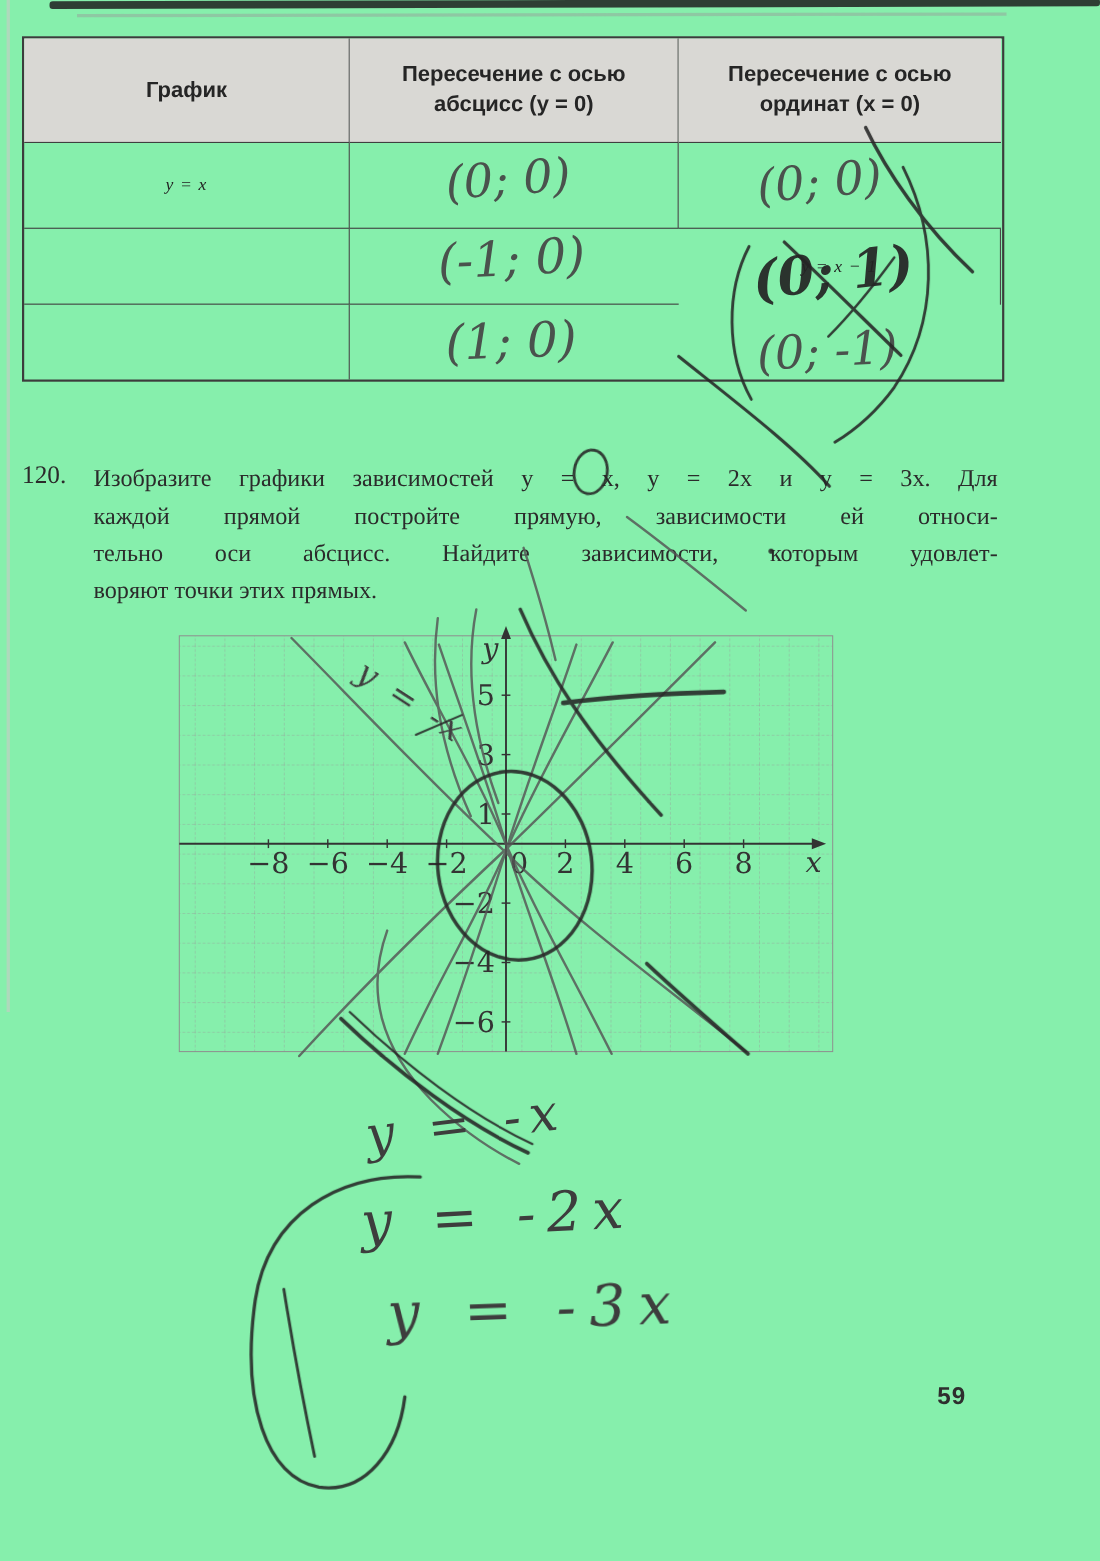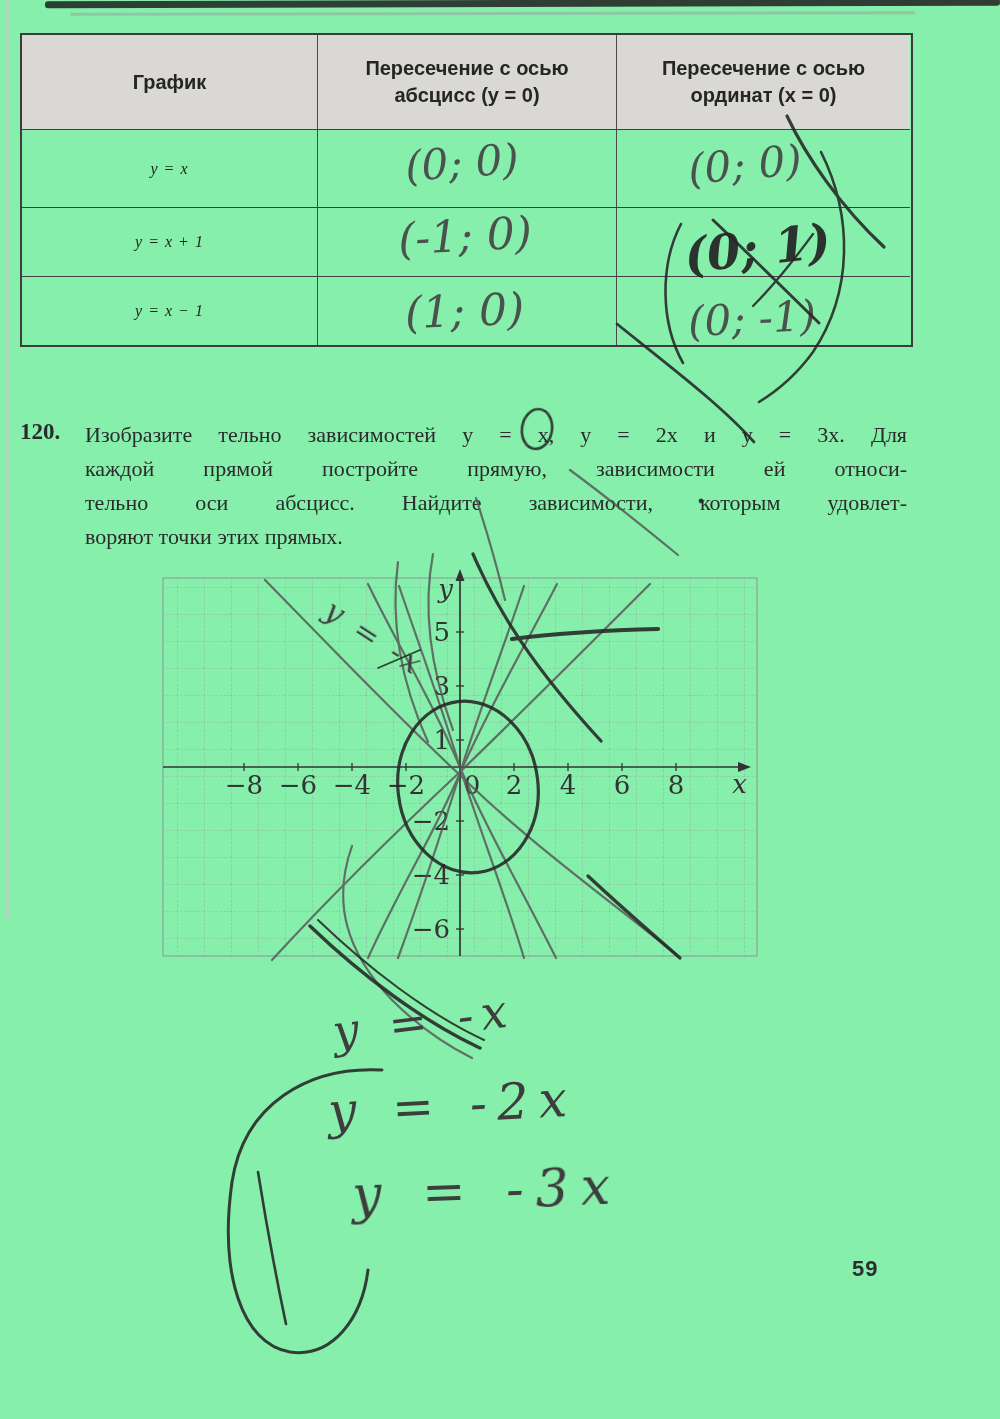--- a/index.html
+++ b/index.html
@@ -22,21 +22,21 @@
       font-size:20px;line-height:1.35;color:#252525;}
   .th .w{max-width:250px;}
   .eq{font-style:italic;font-size:16px;letter-spacing:1px;color:#222;}
 
   
   .hw{position:absolute;font-family:"DejaVu Serif",serif;font-style:italic;color:#454545;
       white-space:nowrap;opacity:.92;}
   .hw-b{color:#242424;font-weight:bold;}
 
   
-  .prob-num{position:absolute;left:20px;top:419px;font-weight:bold;font-size:23px;}
+  .prob-num{position:absolute;left:20px;top:419px;font-weight:normal;font-size:23px;}
   .prob{position:absolute;left:85px;top:418px;width:822px;font-size:22px;line-height:34px;}
   .prob .line{text-align:justify;text-align-last:justify;}
   .prob .line.lastline{text-align-last:left;}
 
   
   .answer{position:absolute;font-family:"DejaVu Serif",serif;font-style:italic;color:#3d3d3d;}
   .pageno{position:absolute;left:852px;top:1256px;font-family:"Liberation Sans",sans-serif;
           font-weight:bold;font-size:22px;color:#2e2e2e;letter-spacing:1px;}
 
   svg{position:absolute;left:0;top:0;}
@@ -61,43 +61,40 @@
     <div class="cell th last-col">
         <div class="w">Пересечение с осью ординат (x = 0)</div>
       </div>
 
     <div class="cell">
         <span class="eq">y = x</span>
       </div>
     <div class="cell"></div>
     <div class="cell last-col"></div>
 
-    <div class="cell">
-        <span class="eq">y = x + 1</span>
-      </div>
     <div class="cell"></div>
     <div class="cell last-col"></div>
 
     <div class="cell last-row">
         <span class="eq">y = x − 1</span>
       </div>
     <div class="cell last-row"></div>
     <div class="cell last-col last-row"></div>
   </div>
 
   <div class="hw" style="left:405px;top:138px;font-size:42px;transform:rotate(-4deg);">(0; 0)</div>
   <div class="hw" style="left:688px;top:140px;font-size:42px;transform:rotate(-5deg);">(0; 0)</div>
   <div class="hw" style="left:398px;top:210px;font-size:44px;transform:rotate(-3deg);">(-1; 0)</div>
   <div class="hw hw-b" style="left:684px;top:220px;font-size:48px;transform:rotate(-6deg);">(0; 1)</div>
   <div class="hw" style="left:405px;top:285px;font-size:44px;transform:rotate(-2deg);">(1; 0)</div>
   <div class="hw" style="left:688px;top:294px;font-size:42px;transform:rotate(-3deg);">(0; -1)</div>
 
   <div class="prob-num">120.</div>
   <div class="prob">
-    <div class="line">Изобразите тельно зависимостей y = x, y = 2x и y = 3x. Для</div>
+    <div class="line">Изобразите графики зависимостей y = x, y = 2x и y = 3x. Для</div>
     <div class="line">каждой прямой постройте прямую, зависимости ей относи-</div>
     <div class="line">тельно оси абсцисс. Найдите зависимости, которым удовлет-</div>
     <div class="line lastline">воряют точки этих прямых.</div>
   </div>
 
   <svg style="left:150px;top:560px;" width="640" height="420" viewBox="0 0 640 420">
     <defs>
       <pattern id="grid" width="27" height="27" patternUnits="userSpaceOnUse">
         <path d="M27 0 H0 V27" fill="none" stroke="#979797" stroke-width="0.7" stroke-dasharray="2.6 1.7"></path>
       </pattern>

